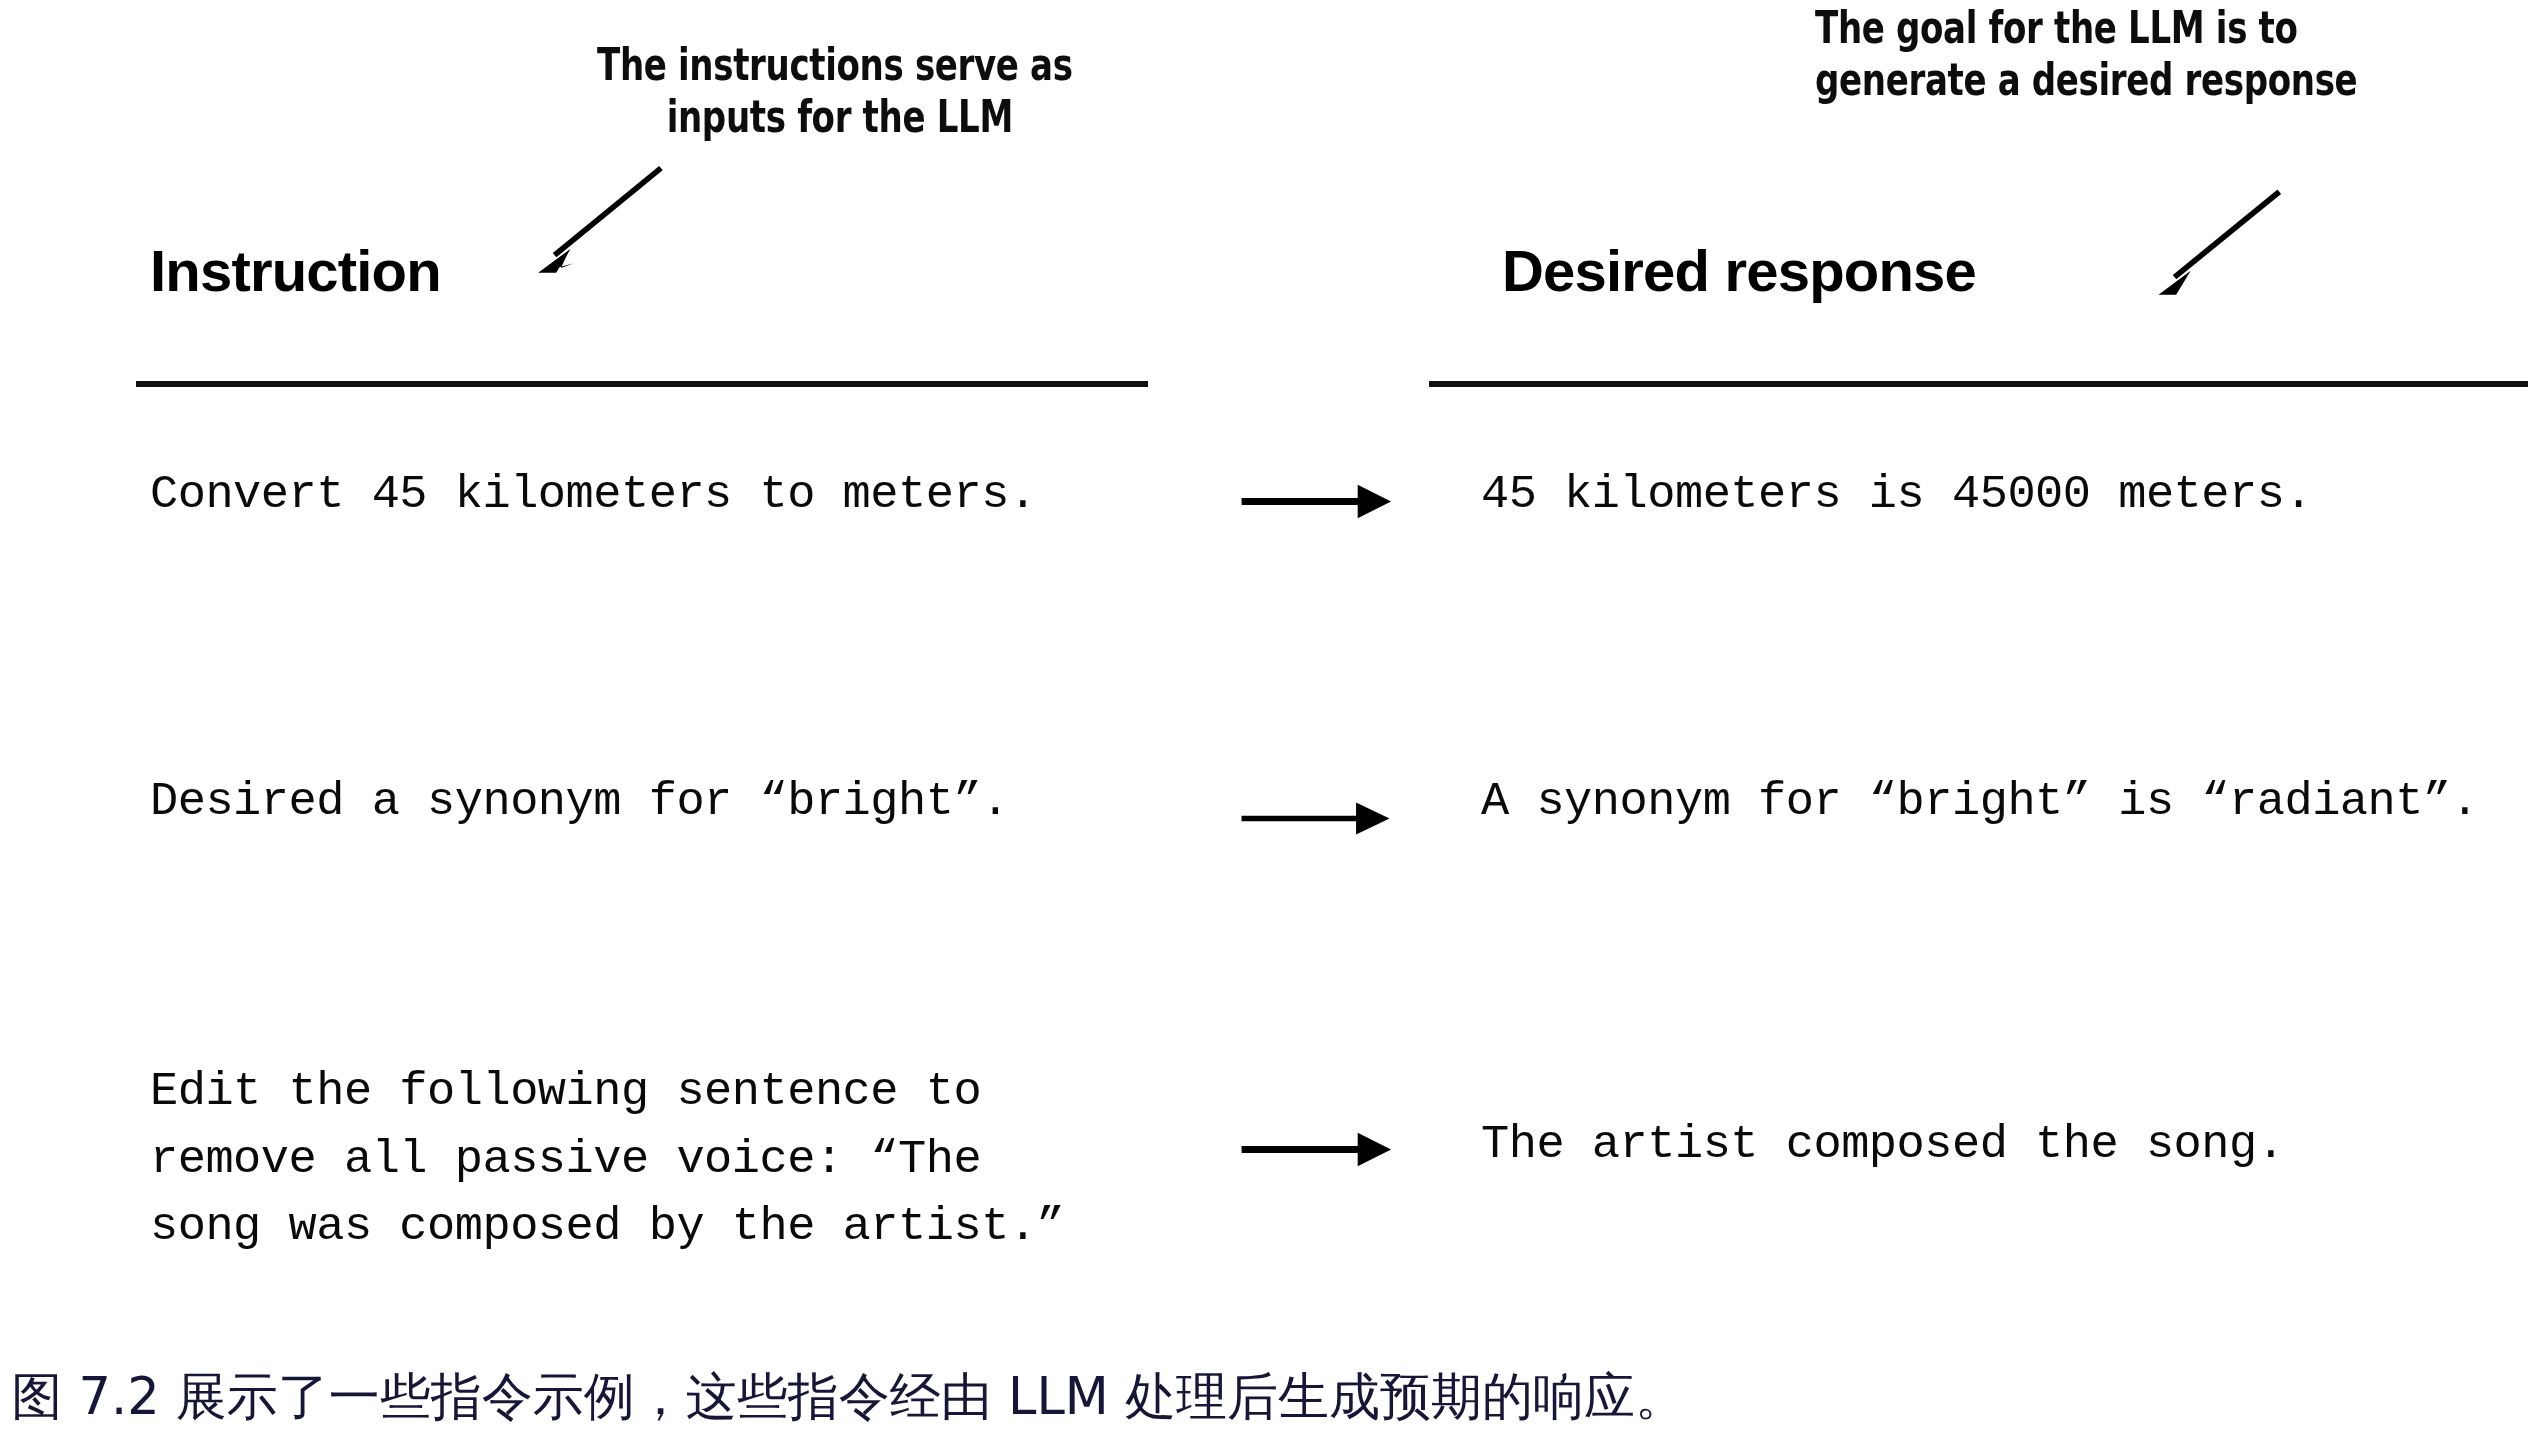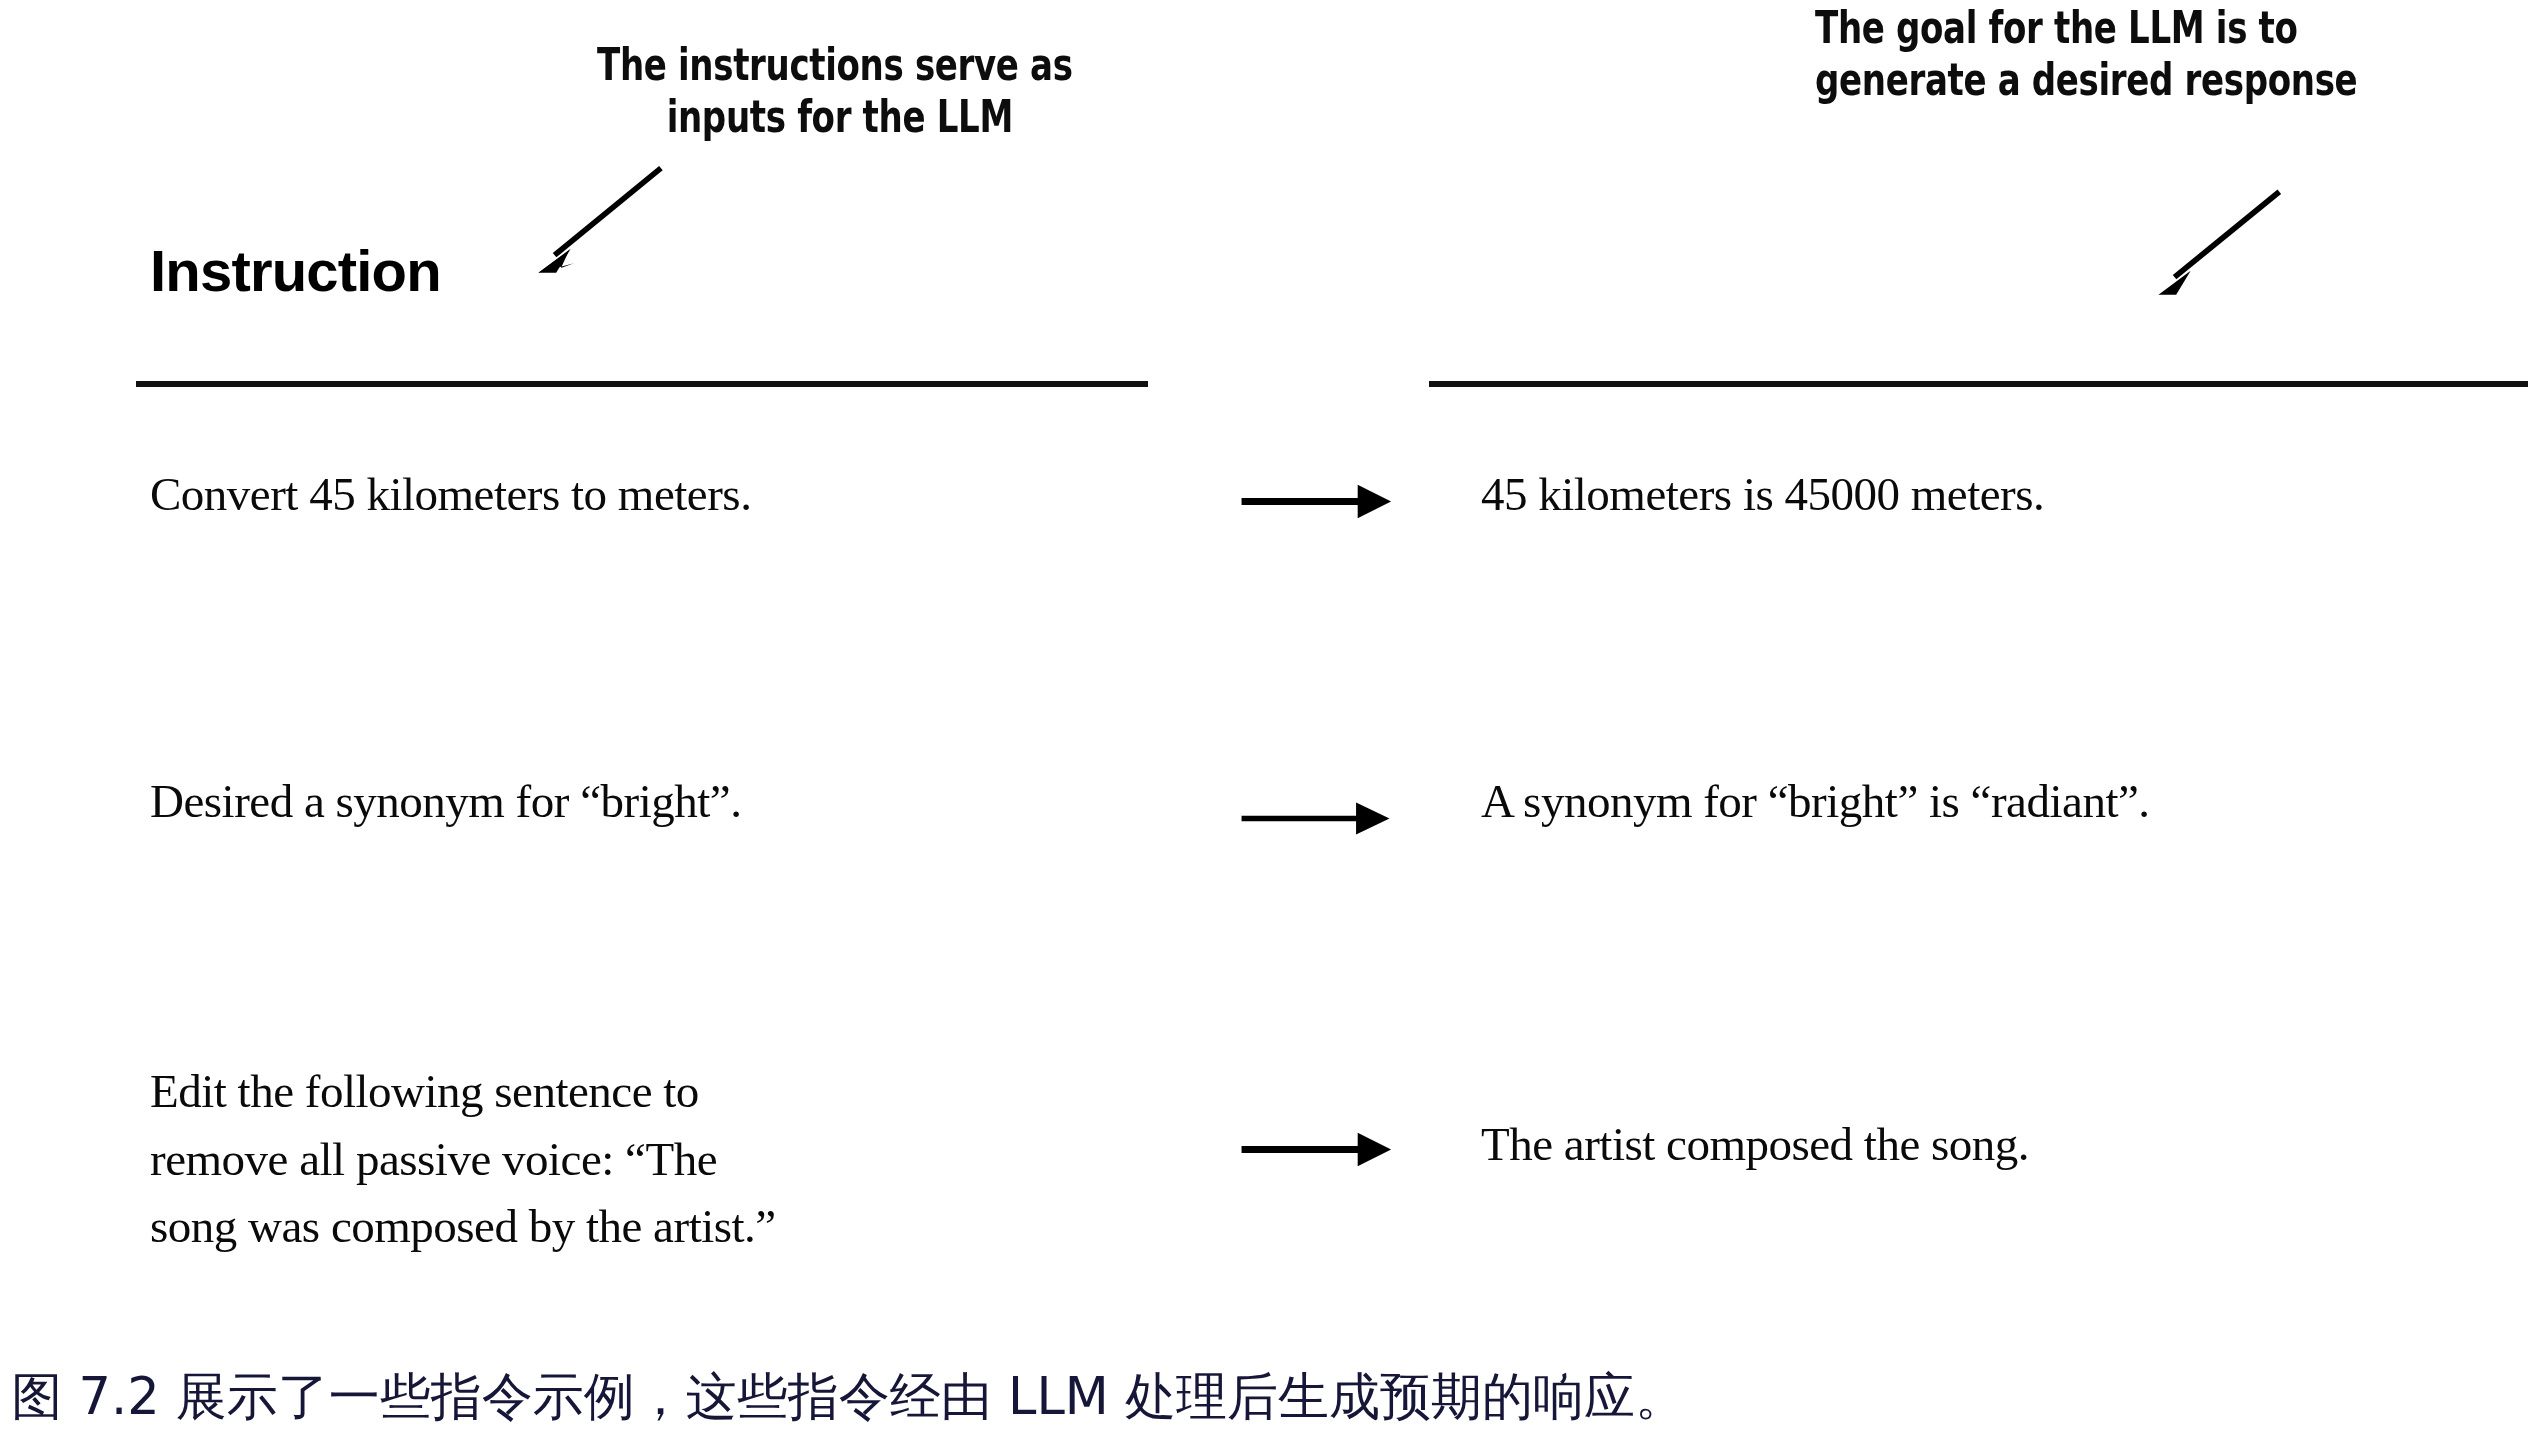--- a/index.html
+++ b/index.html
@@ -57,21 +57,21 @@
     height: 5.6px;
     background: #111111;
     top: 381px;
   }
   .rule.left  { left: 136px;  width: 1012px; }
   .rule.right { left: 1429px; width: 1099px; }
 
   
   .cell {
     position: absolute;
-    font-family: Liberation Serif, serif;
+    font-family: Liberation Mono, monospace;
     font-weight: 400;
     font-size: 47px;
     line-height: 1.44;
     color: #0a0a0a;
     white-space: pre-line;
     letter-spacing: -0.5px;
   }
   .cell.left  { left: 150px;  }
   .cell.right { left: 1481px; }
 
@@ -134,20 +134,21 @@
   </div>
 
   <div class="callout-arrow right">
     <svg width="141" height="121" viewBox="0 0 175 150">
       <line x1="158" y1="12" x2="28" y2="118" stroke="#000000" stroke-width="7"></line>
       <polygon points="8,140 48,110 30,140" fill="#000000"></polygon>
     </svg>
   </div>
 
   <div class="col-header left">Instruction</div>
+  <div class="col-header right">Desired response</div>
 
   <div class="rule left"></div>
   <div class="rule right"></div>
 
   <div class="row1">
     <div class="cell left">Convert 45 kilometers to meters.</div>
     <div class="row-arrow">
       <svg width="161" height="35" viewBox="0 0 200 44">
         <line x1="2" y1="22" x2="152" y2="22" stroke="#000000" stroke-width="9"></line>
         <polygon points="190,22 148,1 148,43" fill="#000000"></polygon>

